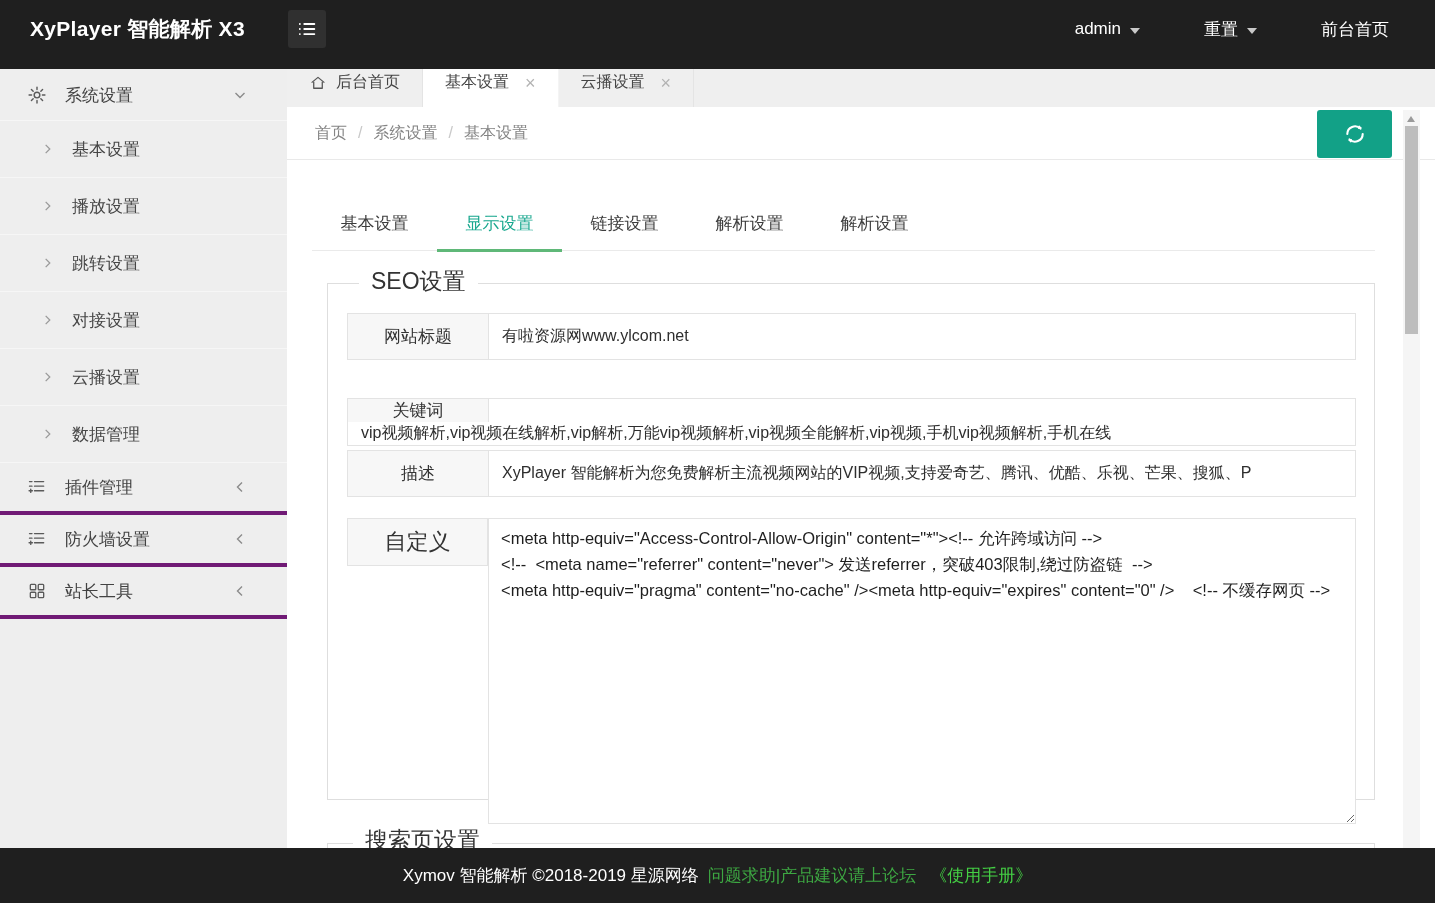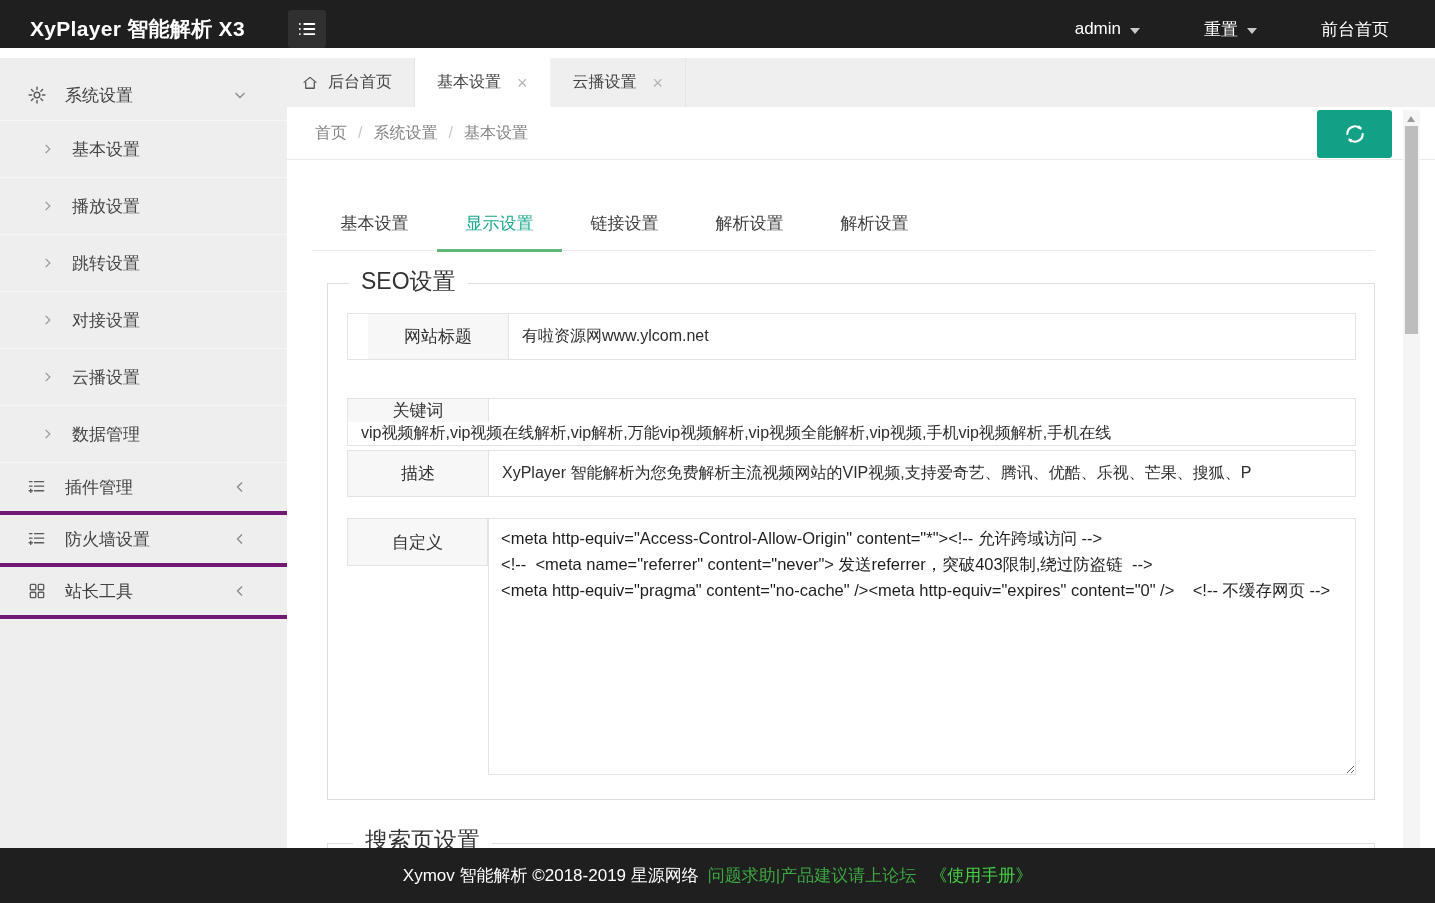--- a/index.html
+++ b/index.html
@@ -3,70 +3,70 @@
 <meta charset="utf-8">
 <style>
   * { box-sizing: border-box; }
   html,body { margin:0; padding:0; }
   body {
     width:1435px; height:903px; position:relative; overflow:hidden;
     background:#fff; font-family:"Liberation Sans","DejaVu Sans",sans-serif;
     -webkit-font-smoothing:antialiased;
   }
   
-  .navbar { position:absolute; left:0; top:0; width:1435px; height:48px; background:#1f1f1f; z-index:30; }
+  .navbar { position:absolute; left:0; top:0; width:1435px; height:69px; background:#1f1f1f; z-index:30; }
   .brand { position:absolute; left:30px; top:0; line-height:58px; color:#fff; font-size:21px; font-weight:bold; letter-spacing:.3px; }
   .menu-toggle { position:absolute; left:288px; top:10px; width:38px; height:38px; background:#303030; border:none; border-radius:3px; display:flex; align-items:center; justify-content:center; cursor:pointer; padding:0; }
   .nav-right { position:absolute; right:46px; top:0; height:58px; display:flex; align-items:center; gap:64px; }
   .nav-item { color:#fff; font-size:17px; display:flex; align-items:center; cursor:pointer; white-space:nowrap; }
   .caret { width:0; height:0; border-left:5px solid transparent; border-right:5px solid transparent; border-top:6px solid #c9c9c9; margin-left:9px; margin-top:3px; }
 
   
   .sidebar { position:absolute; left:0; top:58px; width:287px; height:790px; background:#eeeeee; padding-top:12px; z-index:5; }
   .side-group { position:relative; height:50px; cursor:pointer; }
   .side-row   { position:relative; height:52px; cursor:pointer; border-bottom:4px solid #701a75; }
   .sicon { position:absolute; left:27px; top:50%; transform:translateY(-50%); width:20px; height:20px; }
   .glabel { position:absolute; left:65px; top:50%; transform:translateY(-50%); font-size:17px; color:#424242; }
   .chev { position:absolute; left:233px; top:50%; transform:translateY(-50%); width:14px; height:14px; }
   .side-sub { border-top:1px solid #f6f6f6; }
   .side-sub-item { position:relative; height:57px; border-bottom:1px solid #f6f6f6; cursor:pointer; }
   .sub-arrow { position:absolute; left:42px; top:50%; transform:translateY(-50%); width:11px; height:11px; }
   .sub-label { position:absolute; left:72px; top:50%; transform:translateY(-50%); font-size:17px; color:#464646; }
 
   
-  .tabbar { position:absolute; left:279px; top:58px; right:0; height:49px; background:#efefef; display:flex; z-index:6; }
+  .tabbar { position:absolute; left:287px; top:58px; right:0; height:49px; background:#efefef; display:flex; z-index:6; }
   .wtab { height:49px; display:flex; align-items:center; padding:0 22px; font-size:16px; color:#444; cursor:pointer; border-right:1px solid rgba(0,0,0,0.045); white-space:nowrap; }
   .wtab.active { background:#fff; }
   .home-ic { margin-right:9px; display:flex; }
   .wclose { margin-left:16px; color:#b3b3b3; font-size:18px; line-height:1; cursor:pointer; }
 
   
   .crumbrow { position:absolute; left:287px; top:107px; right:0; height:53px; background:#fff; border-bottom:1px solid #e9e9e9; z-index:6; }
   .breadcrumb { position:absolute; left:28px; top:0; line-height:52px; font-size:16px; color:#848484; }
   .breadcrumb .sep { color:#c8c8c8; margin:0 11px; }
   .crumb-link { cursor:pointer; }
   .refresh-btn { position:absolute; left:1030px; top:3px; width:75px; height:48px; background:#12a187; border:none; border-radius:3px; display:flex; align-items:center; justify-content:center; cursor:pointer; }
 
   
   .content { position:absolute; left:287px; top:160px; right:0; bottom:55px; background:#fff; z-index:4; overflow:hidden; }
   .inner-tabs { position:absolute; left:25px; top:40px; width:1063px; height:51px; border-bottom:1px solid #eaeaea; display:flex; }
   .itab { width:125px; text-align:center; line-height:48px; font-size:17px; color:#3d3d3d; cursor:pointer; position:relative; }
   .itab.active { color:#1aa88f; }
   .itab.active::after { content:""; position:absolute; left:0; right:0; bottom:-2px; height:3px; background:#5fb878; }
 
   .section-box { position:absolute; left:40px; top:123px; width:1048px; height:517px; border:1px solid #dedede; }
-  .section-title { position:absolute; left:62px; top:106px; background:#fff; padding:0 12px; font-size:23px; color:#333; z-index:2; }
+  .section-title { position:absolute; left:72px; top:106px; background:#fff; padding:0 12px; font-size:23px; color:#333; z-index:2; }
   .section-box2 { position:absolute; left:40px; top:683px; width:1048px; height:60px; border:1px solid #dedede; }
   .section-title2 { position:absolute; left:66px; top:665px; background:#fff; padding:0 12px; font-size:23px; color:#333; z-index:2; }
 
   .form-row { position:absolute; left:60px; width:1009px; display:flex; border:1px solid #e3e3e3; background:#fff; z-index:3; }
   .row-label { width:141px; flex:none; background:#f7f7f7; border-right:1px solid #e3e3e3; display:flex; align-items:center; justify-content:center; font-size:17px; color:#333; }
   .row-input { flex:1; min-width:0; border:none; outline:none; background:#fff; padding:0 13px; font-size:16px; color:#2e2e2e; font-family:inherit; }
-  .area-label { position:absolute; left:60px; top:358px; width:141px; height:48px; border:1px solid #e3e3e3; background:#f7f7f7; display:flex; align-items:center; justify-content:center; font-size:17px; color:#333; z-index:3; }
-  .custom-area { position:absolute; left:201px; top:358px; width:868px; height:257px; border:1px solid #e3e3e3; padding:6px 12px; font-size:16.5px; line-height:26px; color:#1e1e1e; font-family:inherit; resize:both; outline:none; white-space:pre-wrap; z-index:3; background:#fff; }
+  .area-label { position:absolute; left:60px; top:358px; width:141px; height:48px; border:1px solid #e3e3e3; background:#f7f7f7; display:flex; align-items:center; justify-content:center; font-size:22px; color:#333; z-index:3; }
+  .custom-area { position:absolute; left:201px; top:358px; width:868px; height:306px; border:1px solid #e3e3e3; padding:6px 12px; font-size:16.5px; line-height:26px; color:#1e1e1e; font-family:inherit; resize:both; outline:none; white-space:pre-wrap; z-index:3; background:#fff; }
 
   
   .footer { position:absolute; left:0; bottom:0; width:1435px; height:55px; background:#1f1f1f; z-index:40; display:flex; align-items:center; justify-content:center; font-size:17px; color:#fff; white-space:nowrap; }
   .f-link1 { color:#3da742; margin-left:9px; cursor:pointer; text-decoration:none; }
   .f-link2 { color:#44cf44; margin-left:14px; cursor:pointer; text-decoration:none; }
 
   
   .scrollbar { position:absolute; left:1403px; top:110px; width:17px; height:738px; background:#f5f5f5; z-index:20; }
   .sb-up { position:absolute; top:6px; left:4px; width:0; height:0; border-left:4.5px solid transparent; border-right:4.5px solid transparent; border-bottom:6px solid #9a9a9a; }
   .sb-thumb { position:absolute; top:16px; left:2px; width:13px; height:208px; background:#bdbdbd; cursor:pointer; }
@@ -265,21 +265,21 @@
     <div class="itab">基本设置</div>
     <div class="itab active">显示设置</div>
     <div class="itab">链接设置</div>
     <div class="itab">解析设置</div>
     <div class="itab">解析设置</div>
   </div>
 
   <span class="section-title">SEO设置</span>
   <div class="section-box"></div>
 
-  <div class="form-row" style="top:153px; height:47px;padding-left:20px;">
+  <div class="form-row" style="top:153px; height:47px;">
     <div class="row-label">网站标题</div>
     <input class="row-input" type="text" value="有啦资源网www.ylcom.net" style="">
   </div>
 
   <div class="form-row" style="top:238px; height:48px;flex-direction:column;">
     <div class="row-label">关键词</div>
     <input class="row-input" type="text" value="vip视频解析,vip视频在线解析,vip解析,万能vip视频解析,vip视频全能解析,vip视频,手机vip视频解析,手机在线" style="">
   </div>
 
   <div class="form-row" style="top:290px; height:47px;">

